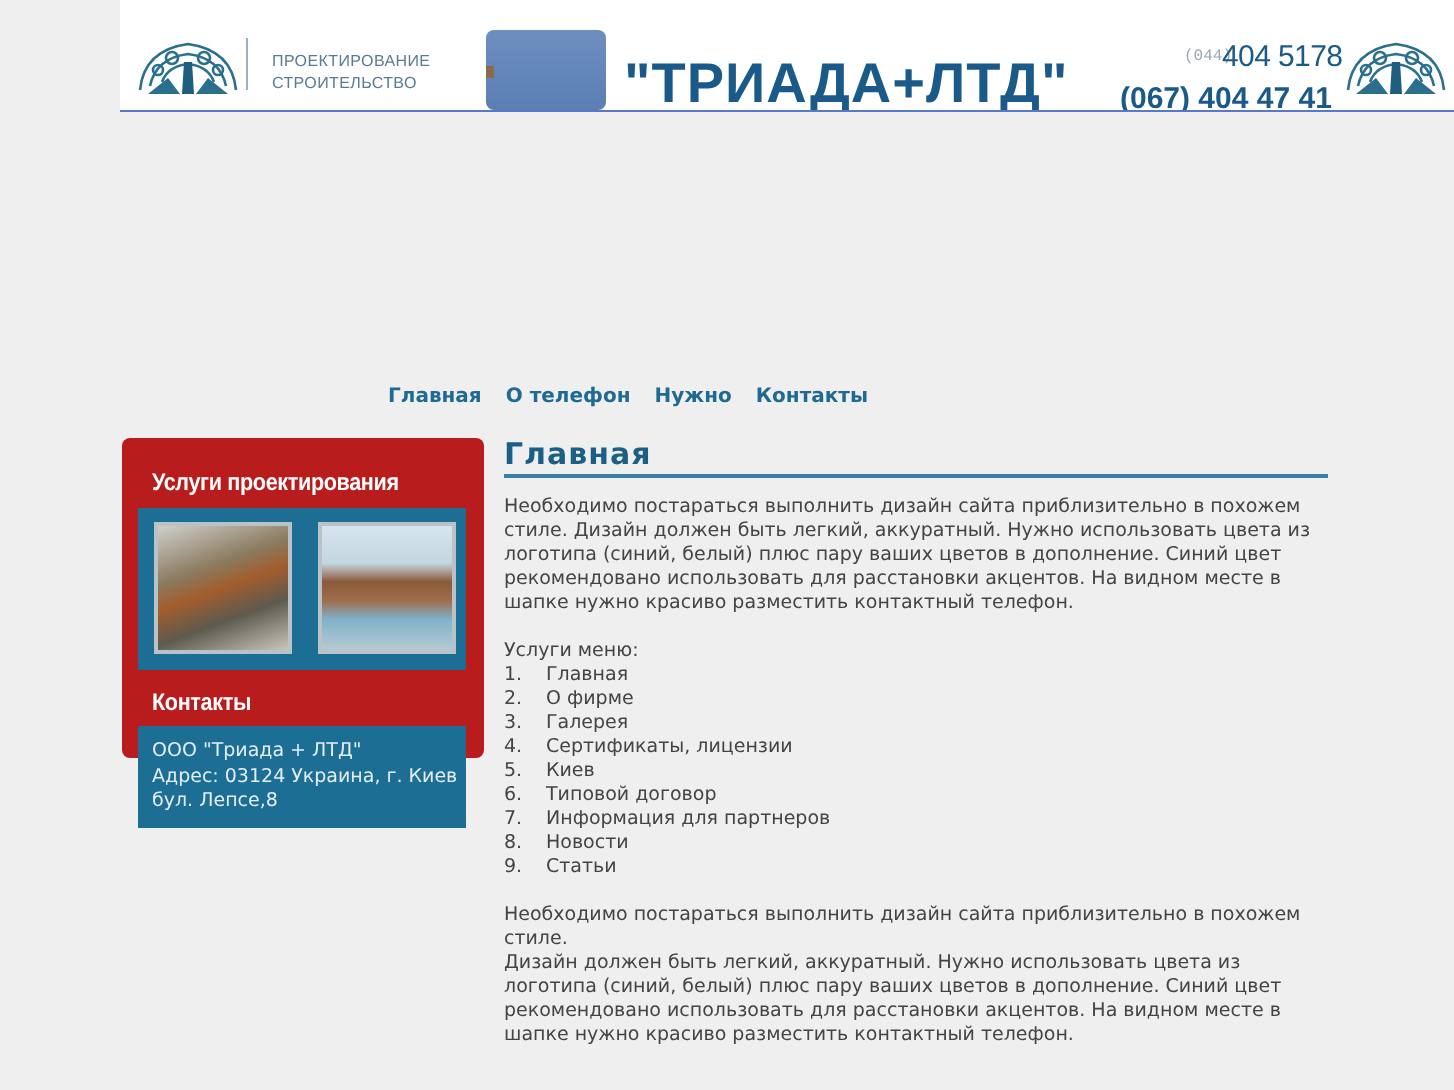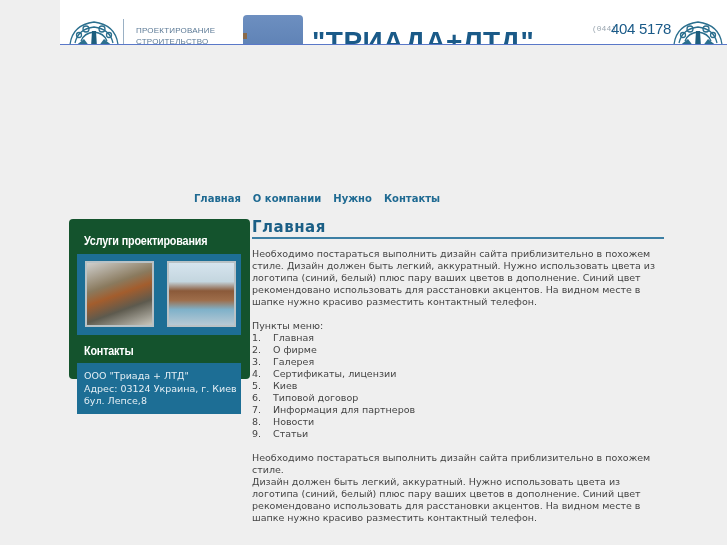--- a/index.html
+++ b/index.html
@@ -1,21 +1,21 @@
 <!DOCTYPE html>
 <html><head>
 <meta charset="utf-8">
 <style>
   * { margin: 0; padding: 0; box-sizing: border-box; }
   html, body { width: 727px; height: 545px; overflow: hidden; background: #efefef; }
   body { font-family: "DejaVu Sans", sans-serif; position: relative; }
 
   
   .header {
-    position: absolute; left: 60px; top: 0; width: 667px; height: 45px;
+    position: absolute; left: 60px; top: 0; width: 667px; height: 56px;
     background: #ffffff; overflow: hidden;
     border-bottom: 1px solid #5a78c8;
   }
   .logo-tree { position: absolute; top: 17px; width: 56px; height: 30px; }
   .logo-tree.left { left: 6px; }
   .logo-tree.right { left: 610px; }
   .vdivider { position: absolute; left: 63px; top: 19px; width: 1px; height: 26px; background: #9ab0c4; }
   .tagline { position: absolute; left: 76px; top: 25px; font-family: "Liberation Sans", sans-serif; font-size: 8px; line-height: 11px; color: #5c7a96; letter-spacing: 0.2px; }
   .photo-thumb { position: absolute; left: 183px; top: 15px; width: 60px; height: 40px; border-radius: 4px; background: linear-gradient(180deg,#6d8fc0 0%,#5b7fb3 100%); }
   .photo-thumb::after { content: ""; position: absolute; left: 0; top: 18px; width: 4px; height: 6px; background: #8a6a4a; }
@@ -24,21 +24,21 @@
   .phone { position: absolute; left: 551px; top: 20px; font-family: "Liberation Sans", sans-serif; font-weight: normal; font-size: 15px; color: #1a5a88; letter-spacing: -0.3px; }
   .phone2 { position: absolute; left: 500px; top: 41px; font-family: "Liberation Sans", sans-serif; font-weight: bold; font-size: 15px; color: #1a5a88; white-space: nowrap; }
 
   
   .topnav { position: absolute; left: 194px; top: 193px; display: flex; gap: 0; }
   .topnav a { font-family: "DejaVu Sans", sans-serif; font-weight: bold; font-size: 10px; color: #1f6a92; text-decoration: none; margin-right: 12px; white-space: nowrap; }
 
   
   .sidebar {
     position: absolute; left: 61px; top: 219px; width: 181px; height: 160px;
-    background: #14532d; border-radius: 4px; margin-left: 8px;
+    background: #b91c1c; border-radius: 4px;
   }
   .sb-title { position: absolute; left: 15px; font-family: "Liberation Sans", sans-serif; font-weight: bold; font-size: 12px; color: #ffffff; letter-spacing: -0.2px; transform: scaleX(0.9); transform-origin: left; }
   .sb-title.services { top: 15px; }
   .sb-title.contacts { top: 125px; }
   .sb-box { position: absolute; left: 8px; width: 164px; background: #1d6e95; }
   .sb-box.gallery { top: 35px; height: 81px; }
   .sb-box.contact { top: 144px; height: 51px; }
   .gallery-img { position: absolute; top: 7px; width: 69px; height: 66px; border: 2px solid #b9c2c6; }
   .gallery-img.one { left: 8px; background: linear-gradient(160deg,#cfcfcd 0%,#8a7a5e 35%,#a35d2d 50%,#5d5a4e 70%,#c9c6bc 100%); }
   .gallery-img.two { left: 90px; background: linear-gradient(180deg,#d6e4ee 0%,#c4d6df 30%,#8b5a3a 45%,#9e6d4a 60%,#7fb1c9 75%,#b7c9d4 100%); }
@@ -91,21 +91,21 @@
       <circle cx="13" cy="18" r="2.5"></circle>
         <circle cx="43" cy="18" r="2.5"></circle>
     </g>
     <path d="M26 14 L30 14 L31 30 L25 30 Z" fill="#1d5e7e"></path>
     <path d="M8 30 L18 22 L24 30 Z M32 30 L38 22 L48 30 Z" fill="#2b6f8e"></path>
   </svg>
 </div>
 
 <nav class="topnav">
   <a href="#">Главная</a>
-  <a href="#">О компании</a>
+  <a href="#">О телефон</a>
   <a href="#">Нужно</a>
   <a href="#">Контакты</a>
 </nav>
 
 <aside class="sidebar">
   <div class="sb-title services">Услуги проектирования</div>
   <div class="sb-box gallery">
     <div class="gallery-img one"></div>
     <div class="gallery-img two"></div>
   </div>
@@ -115,21 +115,21 @@
       <div>ООО "Триада + ЛТД"</div>
       <div>Адрес: 03124 Украина, г. Киев</div>
       <div>бул. Лепсе,8</div>
     </div>
   </div>
 </aside>
 
 <main class="content">
   <h1 class="page-title">Главная</h1>
   <p class="para">Необходимо постараться выполнить дизайн сайта приблизительно в похожем стиле. Дизайн должен быть легкий, аккуратный. Нужно использовать цвета из логотипа (синий, белый) плюс пару ваших цветов в дополнение. Синий цвет рекомендовано использовать для расстановки акцентов. На видном месте в шапке нужно красиво разместить контактный телефон.</p>
-  <div class="menu-label">Пункты меню:</div>
+  <div class="menu-label">Услуги меню:</div>
   <ol class="menu-list">
     <li>
         <span class="num">1.</span>
         <span>Главная</span>
       </li>
     <li>
         <span class="num">2.</span>
         <span>О фирме</span>
       </li>
     <li>

